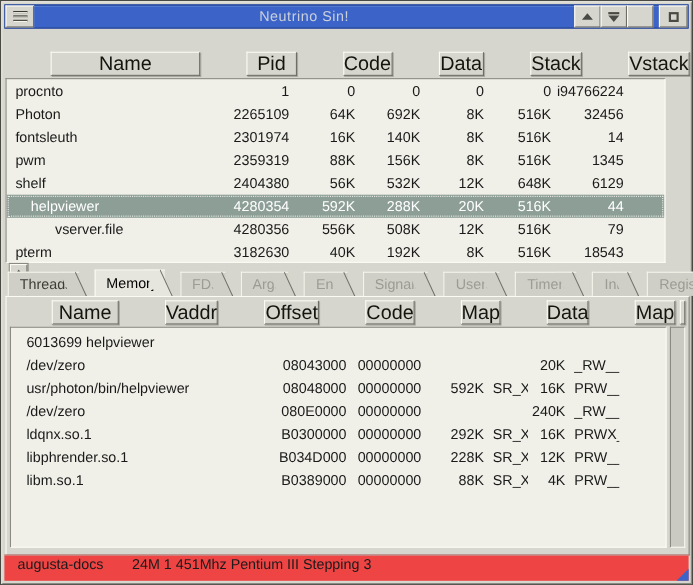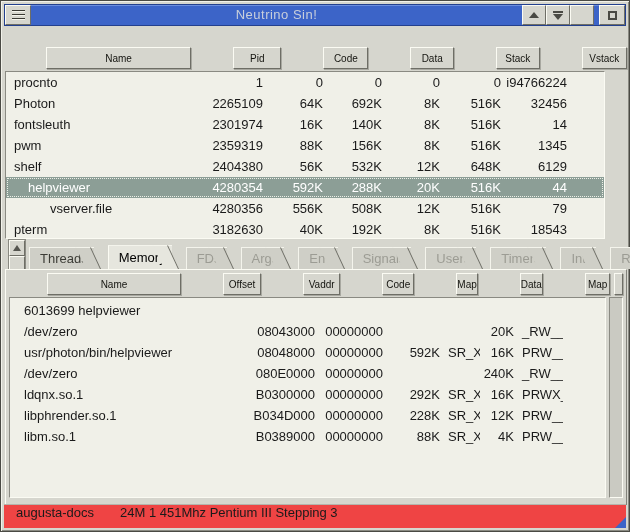--- a/index.html
+++ b/index.html
@@ -39,21 +39,21 @@
              border-bottom:1px solid #c2c2ba; }
   .menu-item { display:inline-block; margin-right:19px; color:#14140f; cursor:default; }
   .menu-item::first-letter { text-decoration: underline; }
   .menu-item.help { margin-left:21px; }
 
   
   .hdr-btn { height:22px; background:#d6d6ce; border:1px solid;
              border-color:#fbfbf3 #6e6e66 #6e6e66 #fbfbf3;
              box-shadow: 1px 1px 0 #a8a8a0;
              display:flex; align-items:center; justify-content:center;
-             font-size:10px; color:#14140f; cursor:default;margin-left:38px; }
+             font-size:18px; color:#14140f; cursor:default;margin-left:38px; }
 
   
   .proc-area { position:absolute; left:4px; top:46px; width:622px; height:194px; }
   .proc-hdr { display:flex; gap:4px; padding-left:3px; }
   .rows-wrap { display:flex; margin-top:2px;flex-direction:column; }
   .proc-rows { width:600px; height:168px; background:#f0f0e8;
                border:1px solid; border-color:#8a8a82 #fbfbf3 #fbfbf3 #8a8a82; overflow:hidden; }
   .prow { display:flex; height:21px; line-height:21px; align-items:center; }
   .prow .c { padding-right:4px; text-align:right; white-space:nowrap; overflow:hidden; }
   .prow .name { text-align:left; padding-left:8px; }
@@ -72,21 +72,21 @@
             display:flex; align-items:center; justify-content:center; }
   .sb-up { width:0; height:0; border-left:4px solid transparent; border-right:4px solid transparent;
            border-bottom:6px solid #55554f; }
   .sb-down { width:0; height:0; border-left:4px solid transparent; border-right:4px solid transparent;
              border-top:6px solid #55554f; }
   .sb-thumb { flex:1; background:#d6d6ce; border:1px solid;
               border-color:#fbfbf3 #6e6e66 #6e6e66 #fbfbf3; }
 
   
   .tabbar { position:absolute; left:6px; top:244px; right:6px; height:24px; display:flex;
-            align-items:flex-end;margin-left:22px; }
+            align-items:flex-end; }
   .tab { position:relative; height:22px; line-height:22px; padding:0 6px 0 10px;
          background:#cfcfc7; border-top:1px solid #f4f4ec; border-left:1px solid #f4f4ec;
          margin-right:14px; white-space:nowrap; cursor:default; }
   .tab::after { content:""; position:absolute; top:-1px; bottom:0; right:-7px; width:14px;
                 background:inherit; border-top:1px solid #f4f4ec; border-right:1px solid #6e6e66;
                 transform:skewX(25deg); transform-origin:bottom left; }
   .tab.active { background:#e6e6de; height:24px; line-height:23px; color:#000;
                 border-left:1px solid #fbfbf3; }
   .tab.normal { color:#3c3c36; }
   .tab.disabled { color:#9c9c94; }
@@ -256,22 +256,22 @@
     <div class="tab disabled" style="z-index:15">Users</div>
     <div class="tab disabled" style="z-index:14">Timers</div>
     <div class="tab disabled" style="z-index:13">Intr</div>
     <div class="tab disabled" style="z-index:12">Registers</div>
 
   </div>
 
   <div class="panel">
     <div class="mem-hdr">
       <div class="hdr-btn m-name">Name</div>
+      <div class="hdr-btn m-vaddr">Vaddr</div>
       <div class="hdr-btn m-offset">Offset</div>
-      <div class="hdr-btn m-vaddr">Vaddr</div>
       <div class="hdr-btn m-code">Code</div>
       <div class="hdr-btn m-map">Map</div>
       <div class="hdr-btn m-data">Data</div>
       <div class="hdr-btn m-map2">Map</div>
       <div class="hdr-btn w-sliver mem-gutter-hdr"></div>
     </div>
     <div class="mem-body">
       <div class="mem-rows">
         <div class="mrow">
           <span class="c name m-name">6013699 helpviewer</span>

